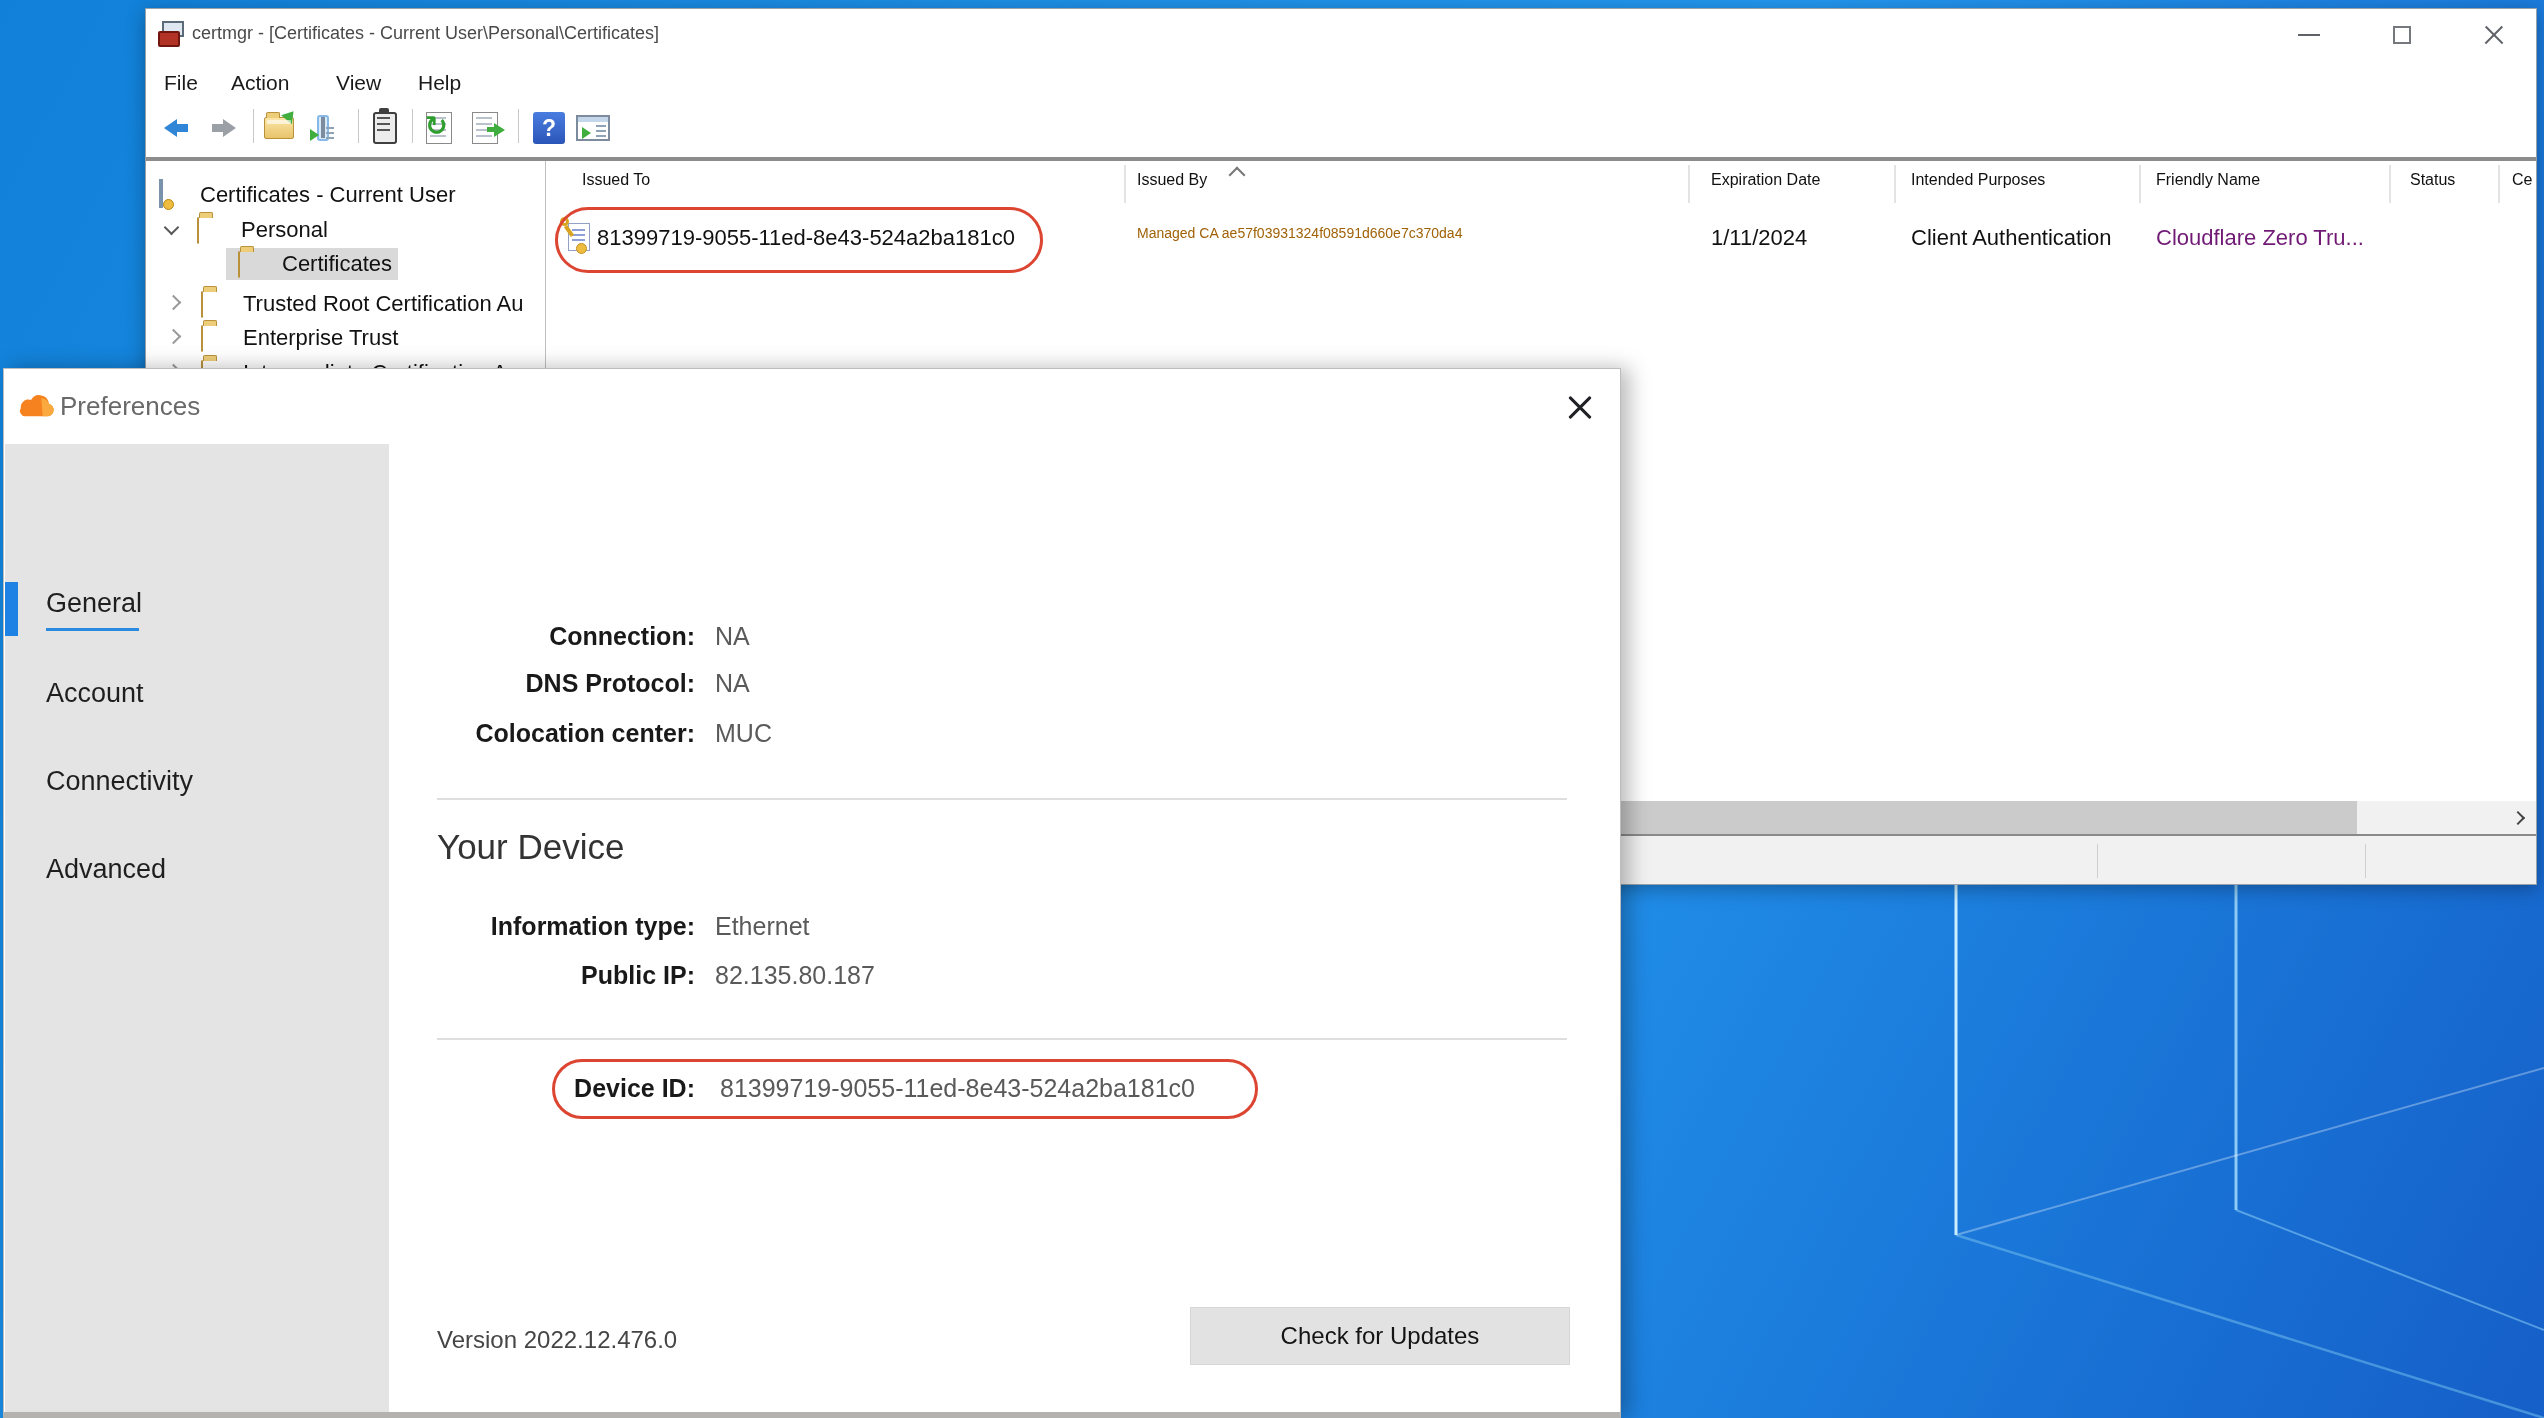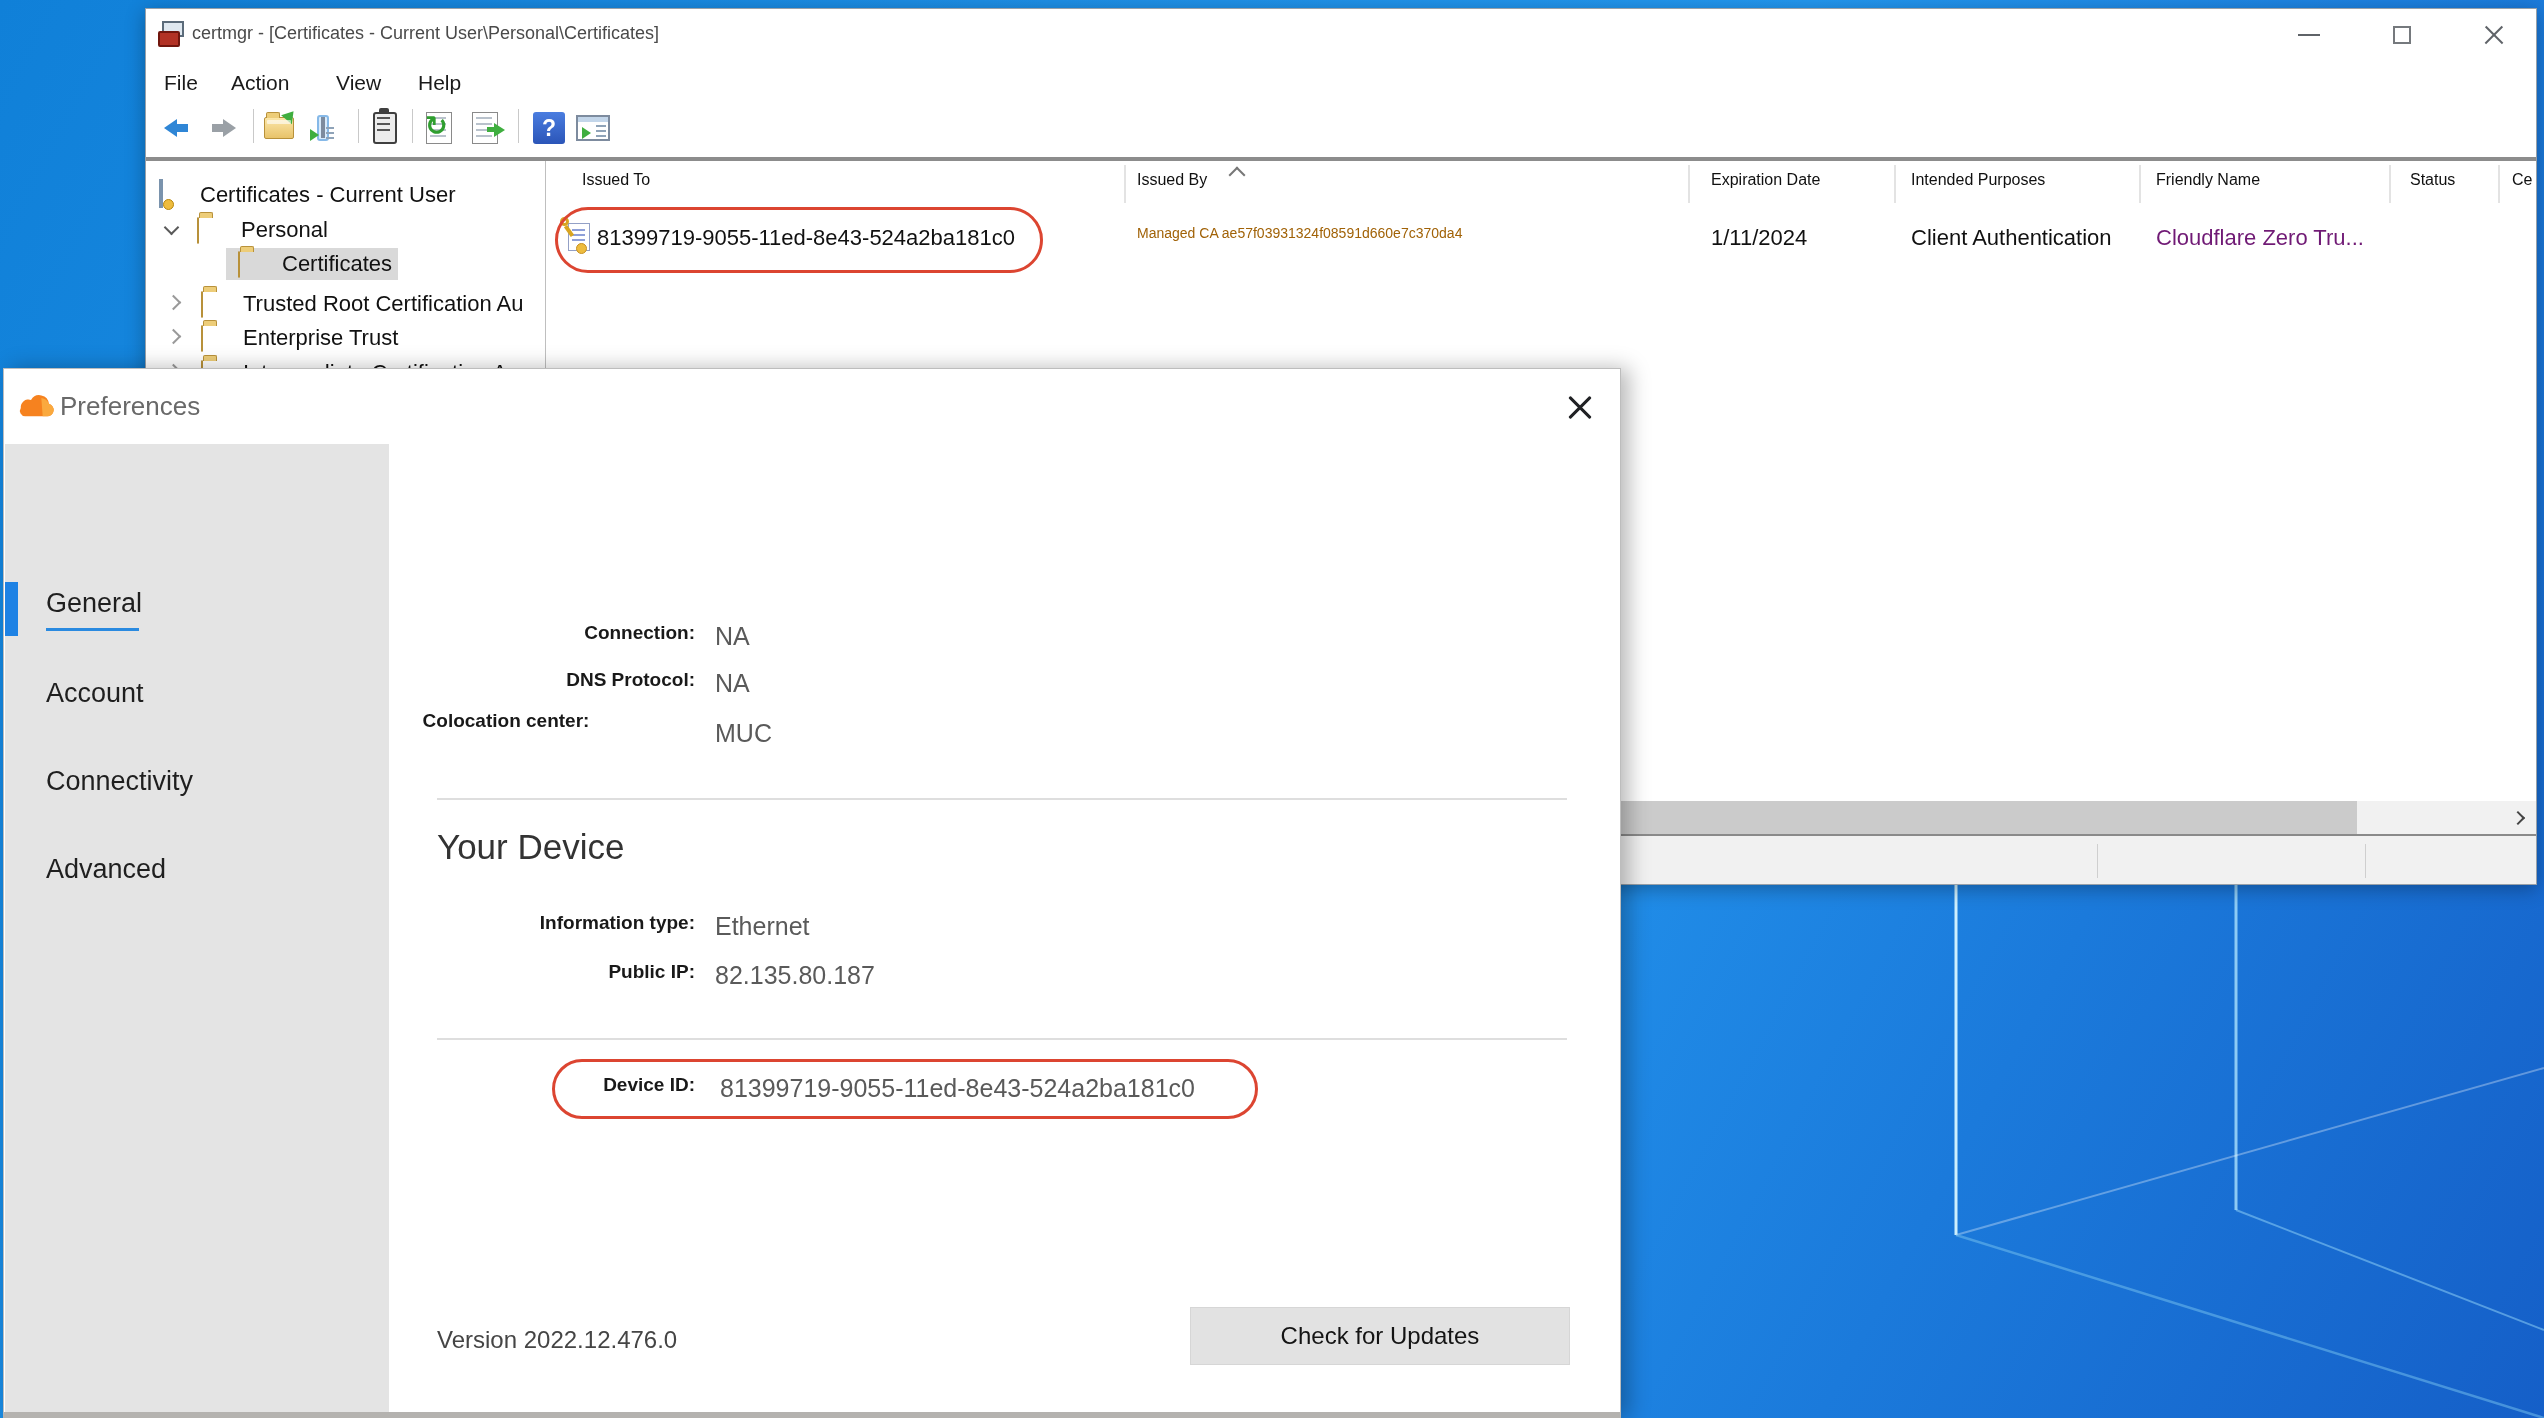--- a/index.html
+++ b/index.html
@@ -103,21 +103,21 @@
   .prefs-close{left:1556px;top:18px;width:40px;height:40px;display:flex;align-items:center;justify-content:center;}
   .prefs-close .bars{position:relative;width:30px;height:30px;}
   .prefs-close .bars i{position:absolute;left:0;top:13.5px;width:30px;height:3px;background:#202124;border-radius:1px;}
   .prefs-close .bars i:first-child{transform:rotate(45deg);}
   .prefs-close .bars i:last-child{transform:rotate(-45deg);}
   .prefs-side{left:1px;top:75px;width:384px;height:968px;background:#e4e4e4;}
   .nav-item{position:absolute;left:41px;font-size:27px;color:#1f1f1f;}
   .nav-accent{position:absolute;left:0;top:138px;width:13px;height:54px;background:#1e82e4;}
   .nav-underline{position:absolute;left:41px;top:184px;width:93px;height:3px;background:#2a8ae0;}
   .prefs-h1{position:absolute;left:433px;font-size:35px;color:#333;}
-  .info-label{position:absolute;left:313px;width:378px;text-align:right;font-size:19px;font-weight:bold;color:#191919;}
+  .info-label{position:absolute;left:313px;width:378px;text-align:right;font-size:25px;font-weight:bold;color:#191919;}
   .info-value{position:absolute;left:711px;font-size:25px;color:#5a5a5a;}
   .divider{position:absolute;left:433px;width:1130px;height:2px;background:#dedede;}
   .version{left:433px;top:957px;font-size:24px;color:#454545;}
   .update-btn{left:1186px;top:938px;width:380px;height:58px;background:#e2e2e2;border:1px solid #d6d6d6;
     display:flex;align-items:center;justify-content:center;font-size:24px;color:#141414;}
   
   .cloud{left:12px;top:24px;width:40px;height:28px;}
 </style>
 </head>
 <body>
@@ -326,21 +326,21 @@
       <div class="nav-item" style="top:234px;">Account</div>
       <div class="nav-item" style="top:322px;">Connectivity</div>
       <div class="nav-item" style="top:410px;">Advanced</div>
     </div>
 
 
     <div class="info-label" style="top:253px;">Connection:</div>
     <div class="info-value" style="top:253px;">NA</div>
     <div class="info-label" style="top:300px;">DNS Protocol:</div>
     <div class="info-value" style="top:300px;">NA</div>
-    <div class="info-label" style="top:341px;text-align:center;">Colocation center:</div>
+    <div class="info-label" style="top:350px;">Colocation center:</div>
     <div class="info-value" style="top:350px;">MUC</div>
 
     <div class="divider" style="top:429px;"></div>
 
     <div class="prefs-h1" style="top:458px;">Your Device</div>
 
     <div class="info-label" style="top:543px;">Information type:</div>
     <div class="info-value" style="top:543px;">Ethernet</div>
     <div class="info-label" style="top:592px;">Public IP:</div>
     <div class="info-value" style="top:592px;">82.135.80.187</div>

